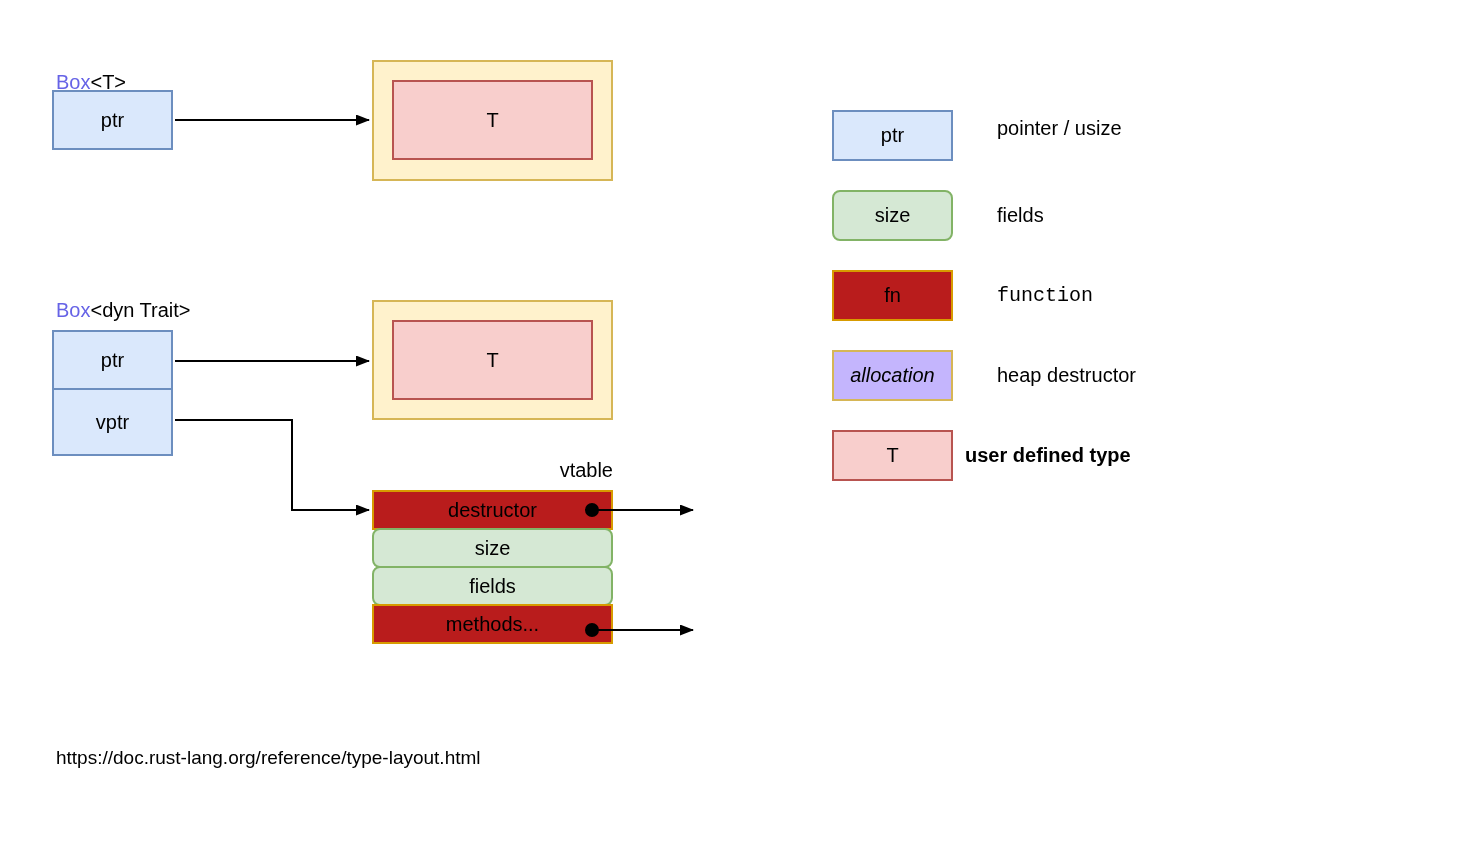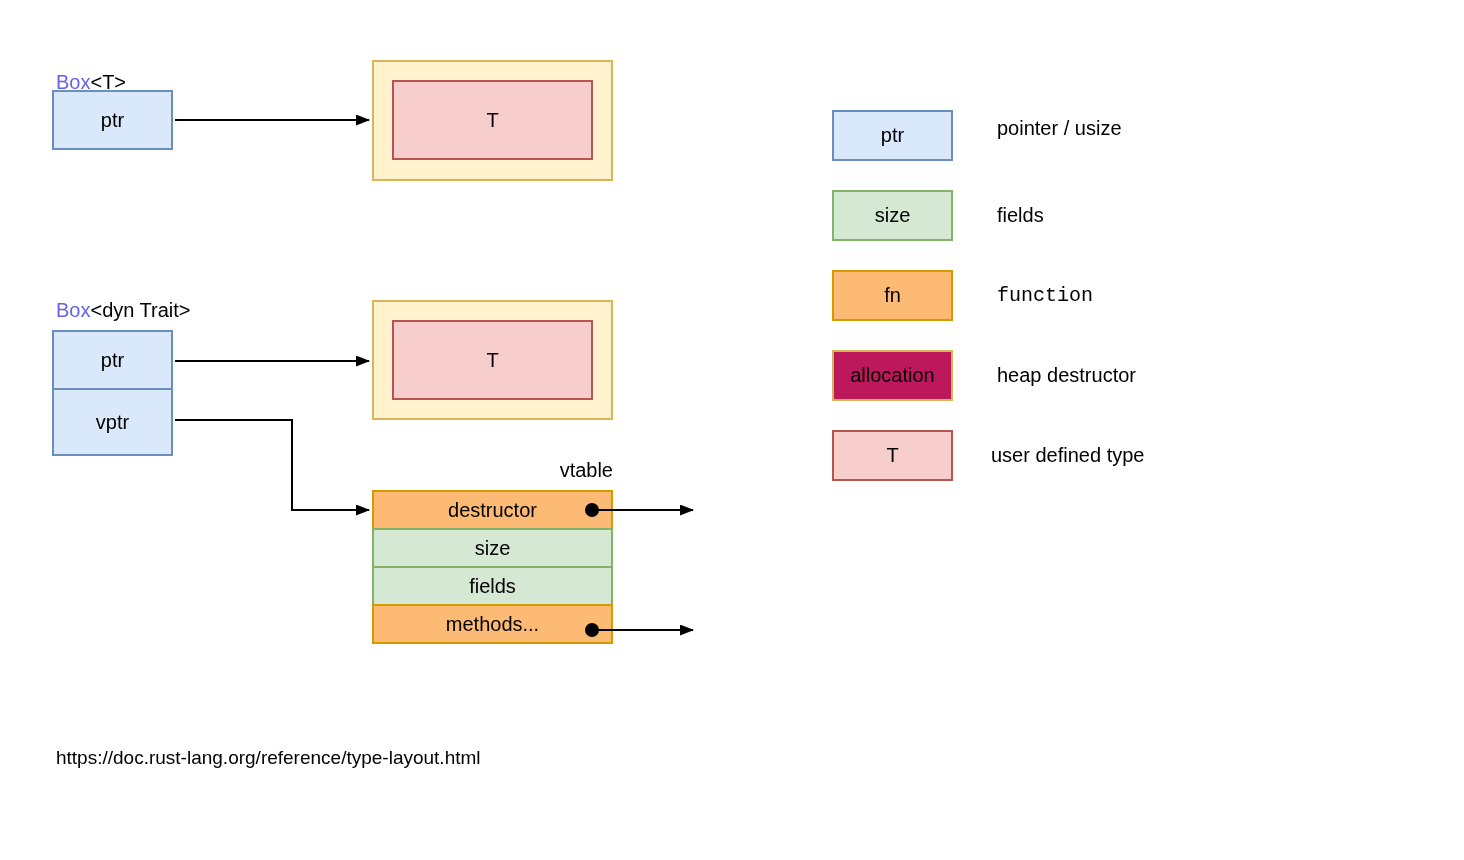--- a/index.html
+++ b/index.html
@@ -27,23 +27,23 @@
 
   .cell {
     display: flex;
     align-items: center;
     justify-content: center;
     font-size: 20px;
     border: 2px solid;
     box-sizing: border-box;
   }
   .cell-blue   { background: #dae8fc; border-color: #6c8ebf; }
-  .cell-green  { background: #d5e8d4; border-color: #82b366; }
-  .cell-orange { background: #fdba74; border-color: #d79b00; }
-  .cell-yellow { background: #be185d; border-color: #d6b656; }
+  .cell-green  { background: #d5e8d4; border-color: #82b366; border-radius: 8px; }
+  .cell-orange { background: #b91c1c; border-color: #d79b00; }
+  .cell-yellow { background: #c4b5fd; border-color: #d6b656; font-style: italic; }
   .cell-red    { background: #f8cecc; border-color: #b85450; }
 
   .alloc {
     background: #fff2cc;
     border: 2px solid #d6b656;
   }
   .type-box {
     position: absolute;
     left: 18px;
     top: 18px;
@@ -138,21 +138,21 @@
   <div class="abs cell cell-green legend-swatch" style="left:832px; top:190px;">size</div>
   <div class="abs legend-label" style="left:997px; top:190px;">fields</div>
 
   <div class="abs cell cell-orange legend-swatch" style="left:832px; top:270px;">fn</div>
   <div class="abs legend-label" style="left:997px; top:270px;font-family:Liberation Mono, monospace;">function</div>
 
   <div class="abs cell cell-yellow legend-swatch" style="left:832px; top:350px;">allocation</div>
   <div class="abs legend-label" style="left:997px; top:350px;">heap destructor</div>
 
   <div class="abs cell cell-red legend-swatch" style="left:832px; top:430px;">T</div>
-  <div class="abs legend-label" style="left:991px; top:430px;">user defined type</div>
+  <div class="abs legend-label" style="left:965px; top:430px;font-weight:bold;">user defined type</div>
 
   <div class="abs footer-url" style="left:56px; top:747px;">https://doc.rust-lang.org/reference/type-layout.html</div>
 
   <svg class="connectors" viewBox="0 0 1464 860" xmlns="http://www.w3.org/2000/svg">
     <defs>
       <marker id="arrow" markerWidth="14" markerHeight="11" refX="13" refY="5.5" orient="auto" markerUnits="userSpaceOnUse">
         <path d="M0,0 L14,5.5 L0,11 Z" fill="#000000"></path>
       </marker>
     </defs>
 

